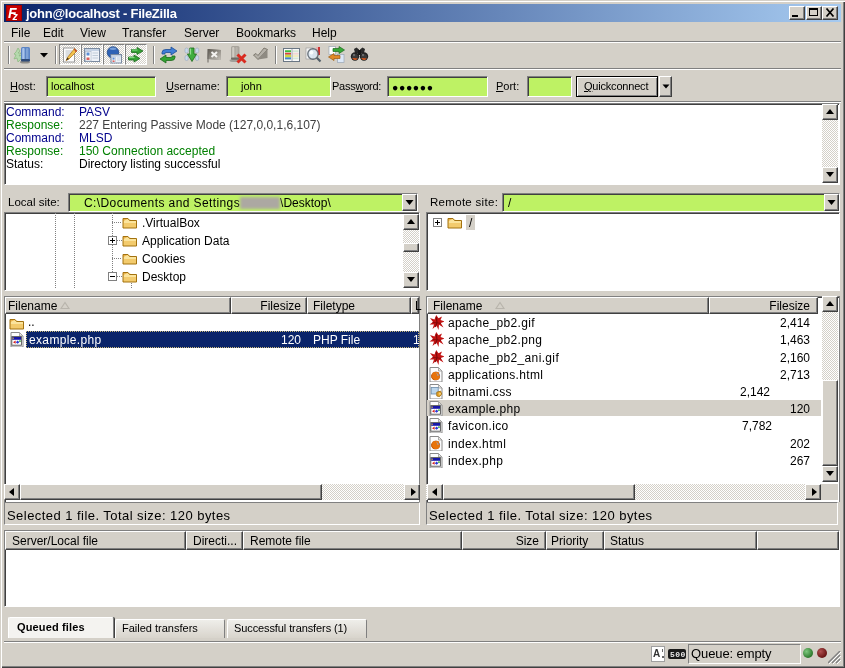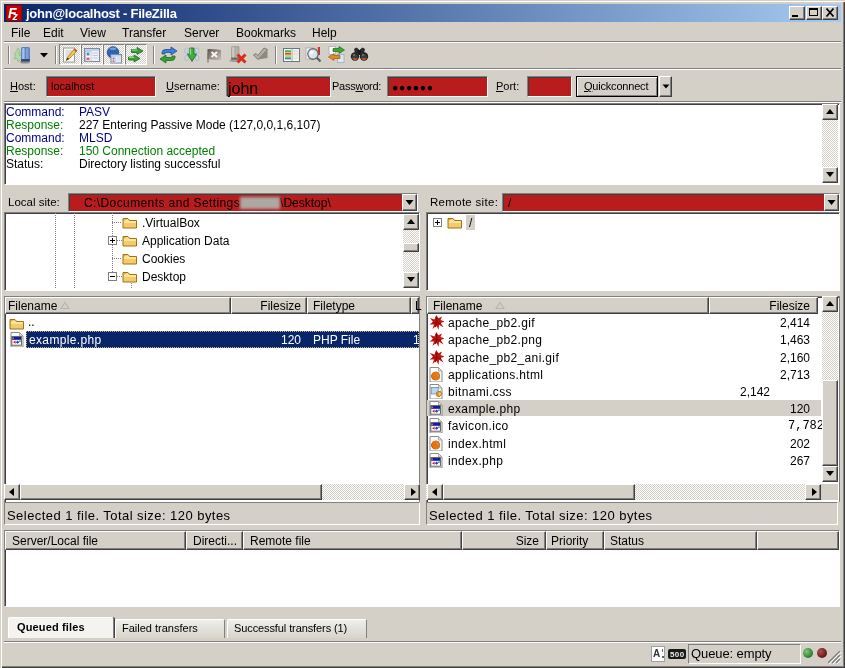--- a/index.html
+++ b/index.html
@@ -1,20 +1,20 @@
 <!DOCTYPE html>
 <html><head>
 <meta charset="utf-8">
 <style>
 * { margin:0; padding:0; box-sizing:border-box; }
 html,body { width:845px; height:668px; overflow:hidden; }
 body { font-family:"Liberation Sans", sans-serif; font-size:12px; background:#d4d0c8; position:relative; color:#000; }
 .abs { position:absolute; }
 .raised { border-top:1px solid #fff; border-left:1px solid #fff; border-bottom:1px solid #404040; border-right:1px solid #404040; box-shadow: inset -1px -1px 0 #808080; }
-.input { background:#b91c1c; border-top:1px solid #808080; border-left:1px solid #808080; border-bottom:1px solid #fff; border-right:1px solid #fff; box-shadow: inset 1px 1px 0 #404040; }
+.input { background:#bef264; border-top:1px solid #808080; border-left:1px solid #808080; border-bottom:1px solid #fff; border-right:1px solid #fff; box-shadow: inset 1px 1px 0 #404040; }
 .dither { background-image: conic-gradient(#fff 25%, #d4d0c8 0 50%, #fff 0 75%, #d4d0c8 0); background-size:2px 2px; }
 .sbbtn { background:#d4d0c8; border-top:1px solid #fff; border-left:1px solid #fff; border-bottom:1px solid #404040; border-right:1px solid #404040; box-shadow: inset -1px -1px 0 #808080; position:absolute; }
 .hdr { background:#d4d0c8; border-top:1px solid #fff; border-left:1px solid #fff; border-bottom:1px solid #404040; border-right:1px solid #404040; box-shadow: inset -1px -1px 0 #808080; position:absolute; }
 .dotv { position:absolute; width:1px; background-image:repeating-linear-gradient(to bottom,#808080 0 1px,transparent 1px 2px); }
 .doth { position:absolute; height:1px; background-image:repeating-linear-gradient(to right,#808080 0 1px,transparent 1px 2px); }
 svg { display:block; }
 </style>
 </head>
 <body>
 
@@ -177,41 +177,41 @@
 </svg>
 <div class="abs" style="left:4px;top:68px;width:837px;height:1px;background:#808080;"></div>
 <div class="abs" style="left:4px;top:69px;width:837px;height:1px;background:#fff;"></div>
 
 <div class="abs" style="left:10px;top:80px;font-size:11px;"><span style="text-decoration:underline">H</span>ost:</div>
 <div class="abs input" style="left:46px;top:76px;width:110px;height:21px;">
     <span style="position:absolute;left:4px;top:3px;font-size:11px;">localhost</span>
   </div>
 <div class="abs" style="left:166px;top:80px;font-size:11px;"><span style="text-decoration:underline">U</span>sername:</div>
 <div class="abs input" style="left:226px;top:76px;width:105px;height:21px;">
-    <span style="position:absolute;left:1px;top:3px;font-size:16px;">john</span>
+    <span style="position:absolute;left:14px;top:3px;font-size:11px;">john</span>
   </div>
 <div class="abs" style="left:332px;top:80px;font-size:11px;letter-spacing:-0.25px;">Pass<span style="text-decoration:underline">w</span>ord:</div>
 <div class="abs input" style="left:387px;top:76px;width:101px;height:21px;">
     <span style="position:absolute;left:4px;top:4px;font-size:10.5px;letter-spacing:0.6px;">●●●●●●</span>
   </div>
 <div class="abs" style="left:496px;top:80px;font-size:11px;"><span style="text-decoration:underline">P</span>ort:</div>
 <div class="abs input" style="left:527px;top:76px;width:45px;height:21px;"></div>
 <div class="abs" style="left:576px;top:76px;width:82px;height:21px;border:1px solid #000;background:#d4d0c8;box-shadow:inset 1px 1px 0 #fff, inset -1px -1px 0 #808080;"></div>
 <div class="abs" style="left:584px;top:80px;font-size:11px;letter-spacing:-0.2px;"><span style="text-decoration:underline">Q</span>uickconnect</div>
 <div class="abs raised" style="left:659px;top:76px;width:13px;height:21px;background:#d4d0c8;"></div>
 <svg class="abs" style="left:662px;top:84px;" width="8" height="5" viewBox="0 0 8 5">
     <path d="M0.5 0.5 L7.5 0.5 L4 4.5 Z" fill="#000"></path>
   </svg>
 <div class="abs" style="left:4px;top:101px;width:837px;height:1px;background:#808080;"></div>
 <div class="abs" style="left:4px;top:102px;width:837px;height:1px;background:#fff;"></div>
 
 <div class="abs" style="left:4px;top:103px;width:836px;height:82px;background:#fff;border:1px solid #808080;border-bottom-color:#fff;border-right-color:#fff;box-shadow:inset 1px 1px 0 #404040;"></div>
 <div class="abs" style="left:6px;top:106px;width:816px;line-height:13px;">
 <div><span style="color:#00008b;display:inline-block;width:73px;">Command:</span><span style="color:#00008b;">PASV</span></div>
-<div><span style="color:#008000;display:inline-block;width:73px;">Response:</span><span style="color:#000000;">227 Entering Passive Mode (127,0,0,1,6,107)</span></div>
+<div><span style="color:#008000;display:inline-block;width:73px;">Response:</span><span style="color:#404040;">227 Entering Passive Mode (127,0,0,1,6,107)</span></div>
 <div><span style="color:#00008b;display:inline-block;width:73px;">Command:</span><span style="color:#00008b;">MLSD</span></div>
 <div><span style="color:#008000;display:inline-block;width:73px;">Response:</span><span style="color:#008000;">150 Connection accepted</span></div>
 <div><span style="display:inline-block;width:73px;">Status:</span><span>Directory listing successful</span></div>
 </div>
 <div class="abs sbbtn" style="left:822px;top:104px;width:16px;height:16px;"></div>
 <svg class="abs" style="left:826px;top:109px;" width="8" height="5" viewBox="0 0 8 5">
     <path d="M4 0 L8 5 L0 5 Z" fill="#000"></path>
   </svg>
 <div class="abs dither" style="left:822px;top:120px;width:16px;height:47px;"></div>
 <div class="abs sbbtn" style="left:822px;top:167px;width:16px;height:16px;"></div>
@@ -406,21 +406,21 @@
 <div class="abs" style="left:427px;top:400px;width:394px;height:16px;background:#d4d0c8;"></div>
 <svg class="abs" style="left:429px;top:401px;" width="14" height="15" viewBox="0 0 14 15">
     <use href="#phpicon"></use>
   </svg>
 <div class="abs" style="left:448px;top:402px;letter-spacing:0.35px;">example.php</div>
 <div class="abs" style="left:740px;top:402px;width:70px;text-align:right;">120</div>
 <svg class="abs" style="left:429px;top:418px;" width="14" height="15" viewBox="0 0 14 15">
     <use href="#phpicon"></use>
   </svg>
 <div class="abs" style="left:448px;top:419px;letter-spacing:0.35px;">favicon.ico</div>
-<div class="abs" style="left:771px;top:419px;width:70px;text-align:center;font-family:Liberation Mono, monospace;">7,782</div>
+<div class="abs" style="left:742px;top:419px;width:70px;text-align:left;">7,782</div>
 <svg class="abs" style="left:429px;top:436px;" width="14" height="15" viewBox="0 0 14 15">
     <use href="#htmlicon"></use>
   </svg>
 <div class="abs" style="left:448px;top:437px;letter-spacing:0.35px;">index.html</div>
 <div class="abs" style="left:740px;top:437px;width:70px;text-align:right;">202</div>
 <svg class="abs" style="left:429px;top:453px;" width="14" height="15" viewBox="0 0 14 15">
     <use href="#phpicon"></use>
   </svg>
 <div class="abs" style="left:448px;top:454px;letter-spacing:0.35px;">index.php</div>
 <div class="abs" style="left:740px;top:454px;width:70px;text-align:right;">267</div>
@@ -472,21 +472,21 @@
 <div class="abs" style="left:227px;top:619px;width:140px;height:19px;background:linear-gradient(#efeeea,#d8d4cc);border:1px solid #808080;border-bottom:none;border-top-color:#fff;border-left-color:#fff;border-radius:2px 2px 0 0;"></div>
 <div class="abs" style="left:234px;top:622px;font-size:11px;letter-spacing:-0.1px;">Successful transfers (1)</div>
 
 <div class="abs" style="left:4px;top:641px;width:837px;height:1px;background:#808080;"></div>
 <div class="abs" style="left:4px;top:642px;width:837px;height:1px;background:#fff;"></div>
 <div class="abs" style="left:651px;top:646px;width:14px;height:16px;background:#fff;border:1px solid #a0a0a0;"></div>
 <div class="abs" style="left:653px;top:648px;font-weight:bold;font-size:10px;color:#333;">A</div>
 <div class="abs" style="left:662px;top:649px;width:1px;height:3px;background:#666;"></div>
 <div class="abs" style="left:662px;top:656px;width:2px;height:2px;background:#666;"></div>
 <div class="abs" style="left:668px;top:649px;width:18px;height:10px;background:#1a1a1a;border-radius:2px;"></div>
-<div class="abs" style="left:670px;top:650px;font-size:8px;font-weight:bold;color:#e8e8e8;letter-spacing:0.4px;">500</div>
+<div class="abs" style="left:670px;top:650px;font-size:8px;font-weight:bold;color:#e8e8e8;letter-spacing:0.4px;font-family:Liberation Mono, monospace;">500</div>
 <div class="abs" style="left:688px;top:644px;width:113px;height:20px;background:#d4d0c8;border:1px solid #808080;border-bottom-color:#fff;border-right-color:#fff;"></div>
 <div class="abs" style="left:691px;top:646px;font-size:13px;letter-spacing:-0.1px;">Queue: empty</div>
 <div class="abs" style="left:803px;top:648px;width:10px;height:10px;border-radius:50%;background:radial-gradient(circle at 3.5px 3.5px,#7ec87e,#2d7a2d 70%,#1a4a1a);"></div>
 <div class="abs" style="left:817px;top:648px;width:10px;height:10px;border-radius:50%;background:radial-gradient(circle at 3.5px 3.5px,#b05050,#6a1515 70%,#3a0808);"></div>
 <svg class="abs" style="left:828px;top:651px;" width="13" height="13" viewBox="0 0 13 13">
 <path d="M12 0 L0 12 M12 4 L4 12 M12 8 L8 12" stroke="#808080" stroke-width="1.4"></path>
 <path d="M13 1 L1 13 M13 5 L5 13 M13 9 L9 13" stroke="#fff" stroke-width="1"></path>
 </svg>
 
 </body></html>

